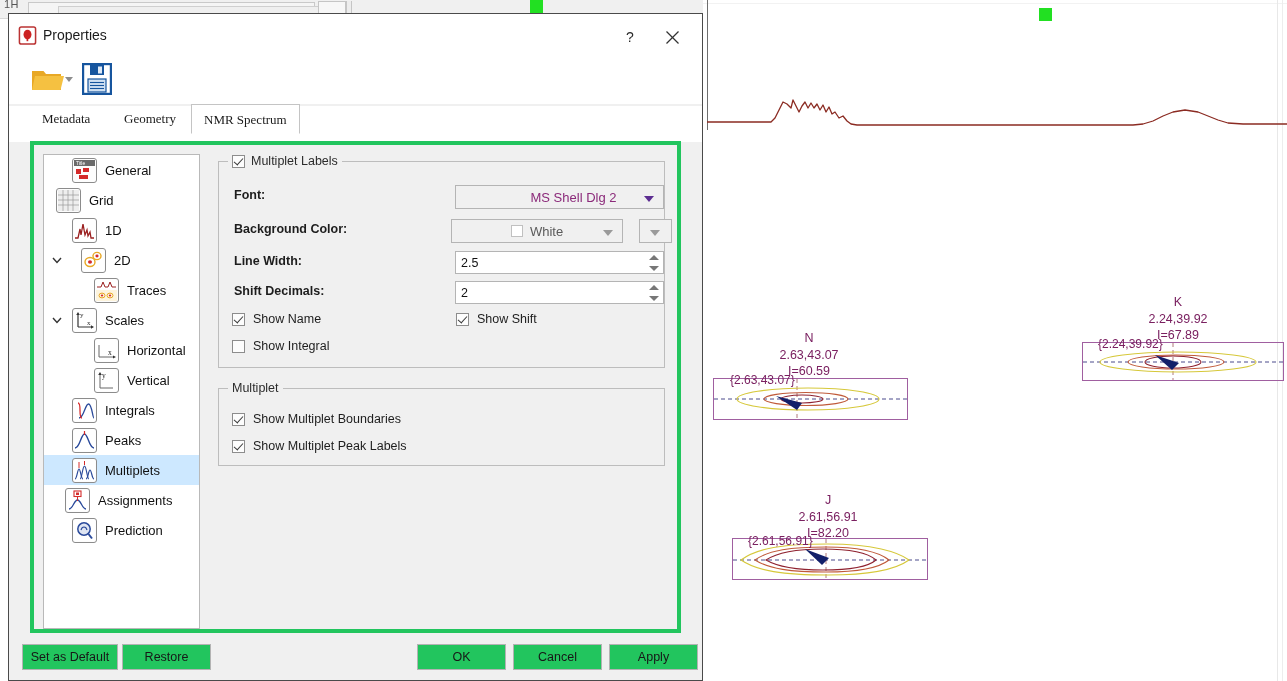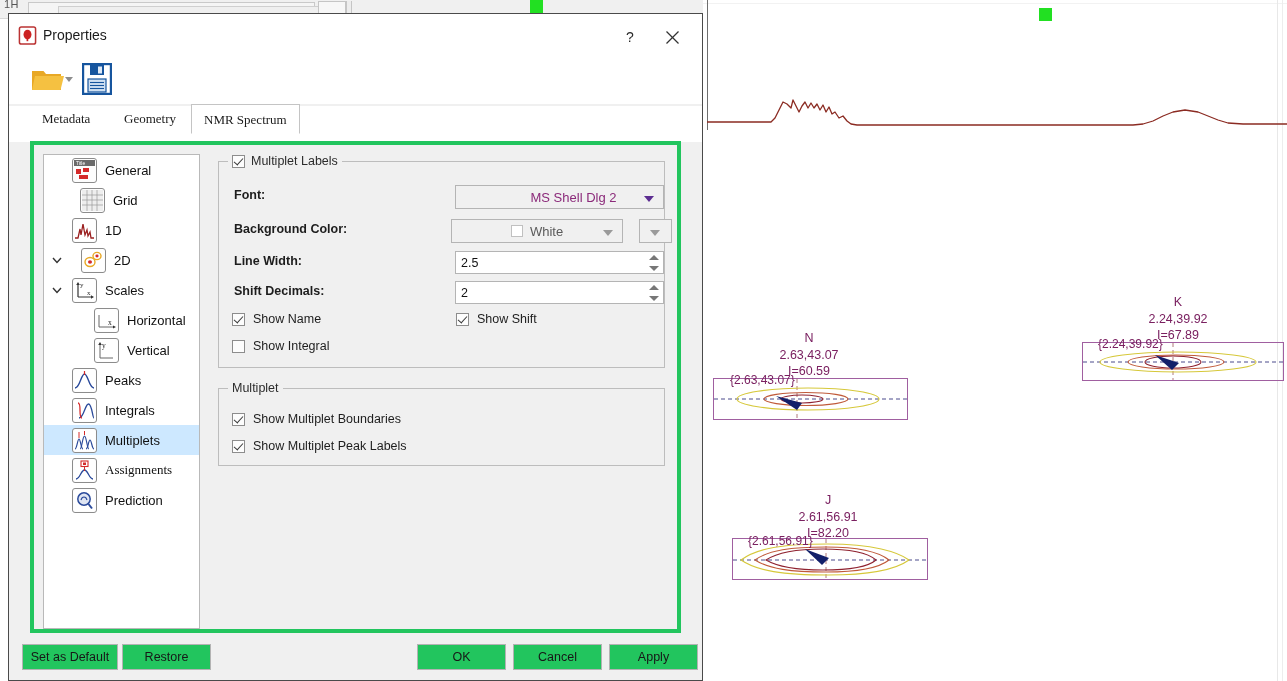--- a/index.html
+++ b/index.html
@@ -241,21 +241,21 @@
               <rect x="1" y="1" width="21" height="6" fill="#6b6b6b"></rect>
               <text x="3" y="6" font-size="5" fill="#fff" font-family="sans-serif">Title</text>
               <rect x="3" y="10" width="5" height="5" fill="#d42b2b"></rect>
               <rect x="10" y="9" width="6" height="4" fill="#d42b2b"></rect>
               <rect x="6" y="16" width="9" height="4" fill="#d42b2b"></rect>
             </svg>
         </span>
         <span class="tree-label">General</span>
       </div>
 
-      <div class="tree-item" style="padding-left:36px;">
+      <div class="tree-item" style="padding-left:12px;">
         <span class="tree-ico">
           <svg width="23" height="23" viewBox="0 0 23 23">
               <rect x="1" y="1" width="21" height="21" fill="#eeeeee"></rect>
               <g stroke="#9a9a9a" stroke-width=".7">
                 <line x1="6" y1="1" x2="6" y2="22"></line>
                 <line x1="11" y1="1" x2="11" y2="22"></line>
                 <line x1="16" y1="1" x2="16" y2="22"></line>
                 <line x1="1" y1="6" x2="22" y2="6"></line>
                 <line x1="1" y1="11" x2="22" y2="11"></line>
                 <line x1="1" y1="16" x2="22" y2="16"></line>
@@ -286,20 +286,34 @@
               <rect x="1" y="1" width="21" height="21" fill="#fff"></rect>
               <ellipse cx="8" cy="13" rx="5" ry="4.5" fill="none" stroke="#e8a825" stroke-width="1.4"></ellipse>
               <ellipse cx="8" cy="13" rx="2" ry="1.8" fill="#d42b2b"></ellipse>
               <ellipse cx="15" cy="7" rx="4" ry="3.6" fill="none" stroke="#e8a825" stroke-width="1.4"></ellipse>
               <ellipse cx="15" cy="7" rx="1.6" ry="1.4" fill="#d42b2b"></ellipse>
             </svg>
         </span>
         <span class="tree-label">2D</span>
       </div>
 
+      <div class="tree-item" style="padding-left:50px;">
+        <span class="tree-ico">
+          <svg width="23" height="23" viewBox="0 0 23 23">
+              <rect x="1" y="1" width="21" height="9" fill="#fff"></rect>
+              <path d="M2,8 L6,8 L8,3 L10,8 L13,8 L15,3 L17,8 L21,8" fill="none" stroke="#9b2020" stroke-width="1"></path>
+              <rect x="1" y="11" width="21" height="11" fill="#fdf4dd"></rect>
+              <ellipse cx="7" cy="16.5" rx="3" ry="2.4" fill="none" stroke="#e8a825" stroke-width="1"></ellipse>
+              <ellipse cx="7" cy="16.5" rx="1.2" ry="1" fill="#d42b2b"></ellipse>
+              <ellipse cx="15" cy="16.5" rx="3" ry="2.4" fill="none" stroke="#e8a825" stroke-width="1"></ellipse>
+              <ellipse cx="15" cy="16.5" rx="1.2" ry="1" fill="#d42b2b"></ellipse>
+            </svg>
+        </span>
+        <span class="tree-label">Traces</span>
+      </div>
 
       <div class="tree-item" style="padding-left:28px;">
         <span class="tree-exp">
           <svg width="12" height="12" viewBox="0 0 12 12">
               <path d="M2,4 L6,8.5 L10,4" fill="none" stroke="#333" stroke-width="1.4"></path>
             </svg>
         </span>
         <span class="tree-ico">
           <svg width="23" height="23" viewBox="0 0 23 23">
               <rect x="1" y="1" width="21" height="21" fill="#fff"></rect>
@@ -334,53 +348,53 @@
               <text x="7" y="9" font-size="7.5" fill="#222" font-family="serif">y</text>
             </svg>
         </span>
         <span class="tree-label">Vertical</span>
       </div>
 
       <div class="tree-item" style="padding-left:28px;">
         <span class="tree-ico">
           <svg width="23" height="23" viewBox="0 0 23 23">
               <rect x="1" y="1" width="21" height="21" fill="#fff"></rect>
+              <path d="M6,19 C11,19 12,5 15.5,5 C19,5 19.5,19 21,19" fill="none" stroke="#2a4a9b" stroke-width="1.3"></path>
+              <path d="M9,19 C5,19 9,4 5,4" fill="none" stroke="#d42b2b" stroke-width="1.3"></path>
+            </svg>
+        </span>
+        <span class="tree-label">Integrals</span>
+      </div>
+
+      <div class="tree-item" style="padding-left:28px;">
+        <span class="tree-ico">
+          <svg width="23" height="23" viewBox="0 0 23 23">
+              <rect x="1" y="1" width="21" height="21" fill="#fff"></rect>
               <path d="M2,19 C7,19 8,5 11.5,5 C15,5 16,19 21,19" fill="none" stroke="#2a4a9b" stroke-width="1.4"></path>
               <line x1="11.5" y1="2" x2="11.5" y2="6" stroke="#d42b2b" stroke-width="1.2"></line>
             </svg>
         </span>
         <span class="tree-label">Peaks</span>
-      </div>
-
-      <div class="tree-item" style="padding-left:28px;">
-        <span class="tree-ico">
-          <svg width="23" height="23" viewBox="0 0 23 23">
-              <rect x="1" y="1" width="21" height="21" fill="#fff"></rect>
-              <path d="M6,19 C11,19 12,5 15.5,5 C19,5 19.5,19 21,19" fill="none" stroke="#2a4a9b" stroke-width="1.3"></path>
-              <path d="M9,19 C5,19 9,4 5,4" fill="none" stroke="#d42b2b" stroke-width="1.3"></path>
-            </svg>
-        </span>
-        <span class="tree-label">Integrals</span>
       </div>
 
       <div class="tree-item selected" style="padding-left:28px;">
         <span class="tree-ico">
           <svg width="23" height="23" viewBox="0 0 23 23">
               <rect x="1" y="1" width="21" height="21" fill="#fff"></rect>
               <path d="M2,20 C4,20 4.5,10 6,10 C7.5,10 8,20 10,20" fill="none" stroke="#2a4a9b" stroke-width="1.2"></path>
               <path d="M7,20 C9,20 9.5,7 11.5,7 C13.5,7 14,20 16,20" fill="none" stroke="#2a4a9b" stroke-width="1.2"></path>
               <path d="M13,20 C15,20 15.5,11 17,11 C18.5,11 19,20 21,20" fill="none" stroke="#2a4a9b" stroke-width="1.2"></path>
               <line x1="6" y1="3" x2="6" y2="9" stroke="#d42b2b" stroke-width="1"></line>
               <line x1="11.5" y1="2" x2="11.5" y2="6" stroke="#d42b2b" stroke-width="1"></line>
             </svg>
         </span>
         <span class="tree-label">Multiplets</span>
       </div>
 
-      <div class="tree-item" style="padding-left:28px;font-family:Liberation Serif, serif;">
+      <div class="tree-item" style="padding-left:21px;">
         <span class="tree-ico">
           <svg width="23" height="23" viewBox="0 0 23 23">
               <rect x="1" y="1" width="21" height="21" fill="#fff"></rect>
               <path d="M3,20 C7,20 8,11 11.5,11 C15,11 16,20 20,20" fill="none" stroke="#2a4a9b" stroke-width="1.3"></path>
               <rect x="8" y="2" width="7" height="5.5" fill="none" stroke="#d42b2b" stroke-width="1.1"></rect>
               <rect x="10" y="3.5" width="3" height="2.5" fill="#d42b2b"></rect>
               <line x1="11.5" y1="7.5" x2="11.5" y2="12" stroke="#d42b2b" stroke-width="1"></line>
             </svg>
         </span>
         <span class="tree-label">Assignments</span>

